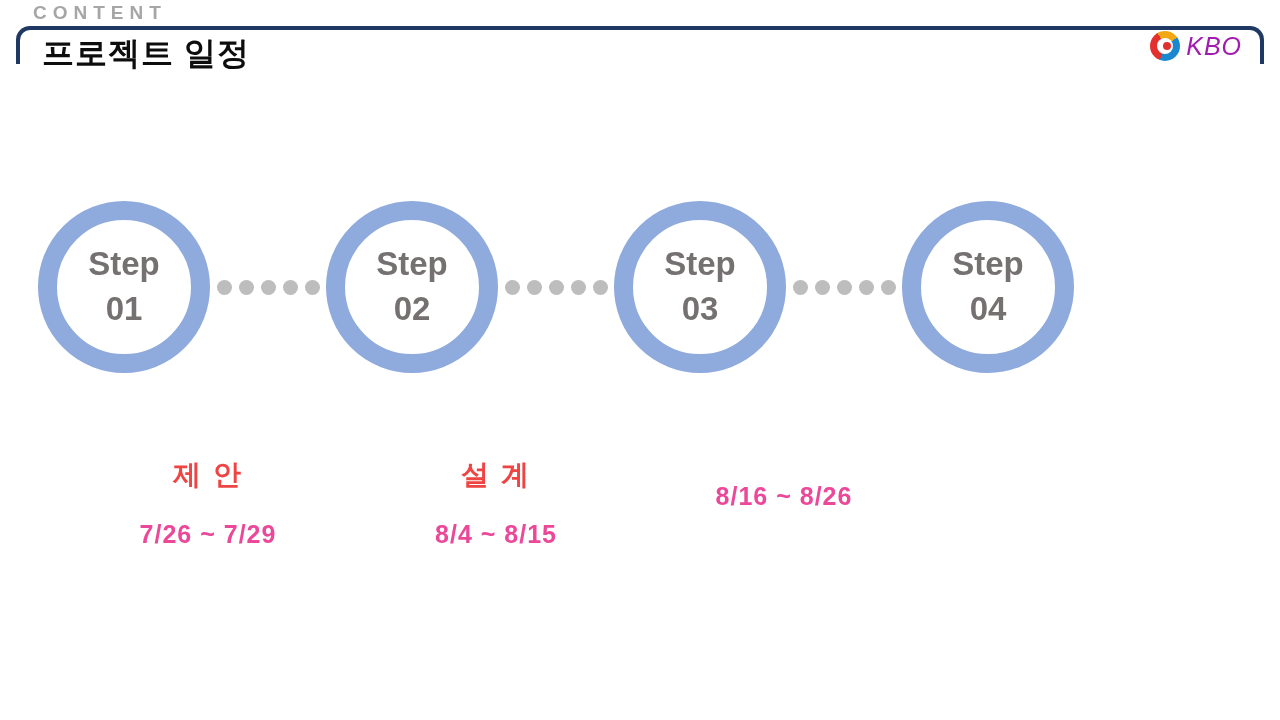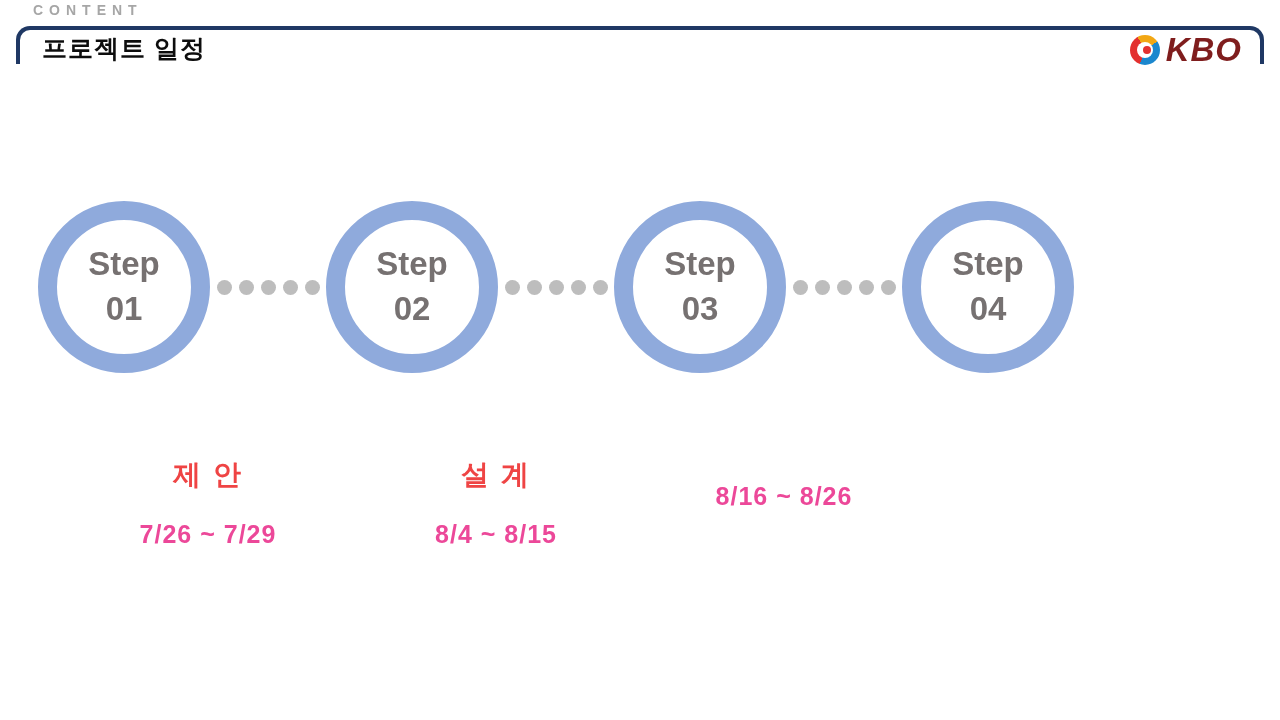--- a/index.html
+++ b/index.html
@@ -11,42 +11,42 @@
     width: 1280px;
     height: 720px;
     background: #ffffff;
     overflow: hidden;
   }
 
   .eyebrow {
     position: absolute;
     left: 33px;
     top: 2px;
-    font-size: 14px;
+    font-size: 19px;
     font-weight: bold;
     letter-spacing: 6px;
     color: #a6a6a6;
   }
 
   .title-frame {
     position: absolute;
     left: 16px;
     top: 26px;
     width: 1248px;
     height: 38px;
     border: 4px solid #1f3864;
     border-bottom: none;
     border-radius: 14px 14px 0 0;
   }
 
   .page-title {
     position: absolute;
     left: 42px;
     top: 32px;
-    font-size: 25px;
+    font-size: 32px;
     font-weight: bold;
     color: #0d0d0d;
     letter-spacing: 1px;
   }
 
   .kbo-logo {
     position: absolute;
     right: 38px;
     top: 31px;
     display: flex;
@@ -76,24 +76,24 @@
     position: absolute;
     left: 13px;
     top: 11px;
     width: 8px;
     height: 8px;
     border-radius: 50%;
     background: #e3302f;
     z-index: 1;
   }
   .kbo-text {
-    font-size: 33px;
-    font-weight: bold;
+    font-size: 25px;
+    font-weight: normal;
     font-style: italic;
-    color: #7f1d1d;
+    color: #a21caf;
     letter-spacing: 1px;
   }
 
   .steps-row {
     position: absolute;
     left: 0;
     top: 201px;
     width: 1112px;
     height: 172px;
     display: flex;

